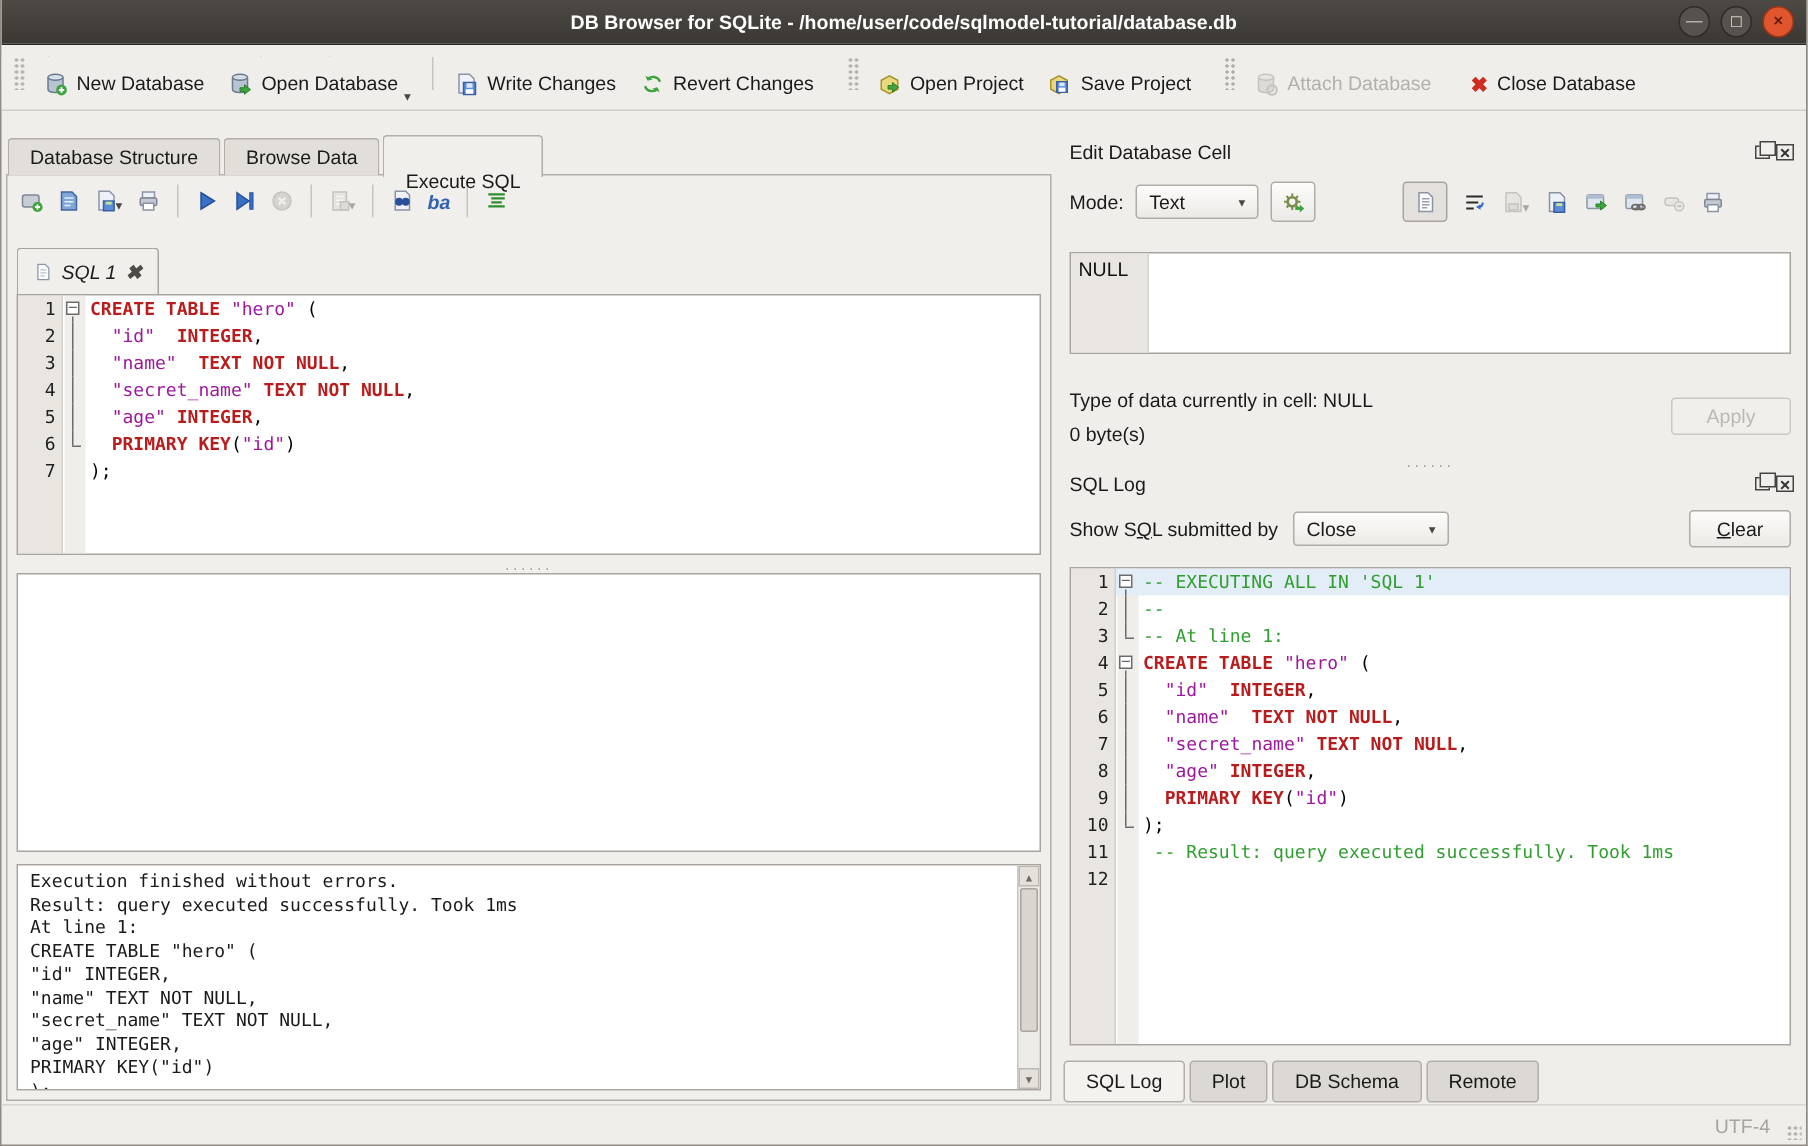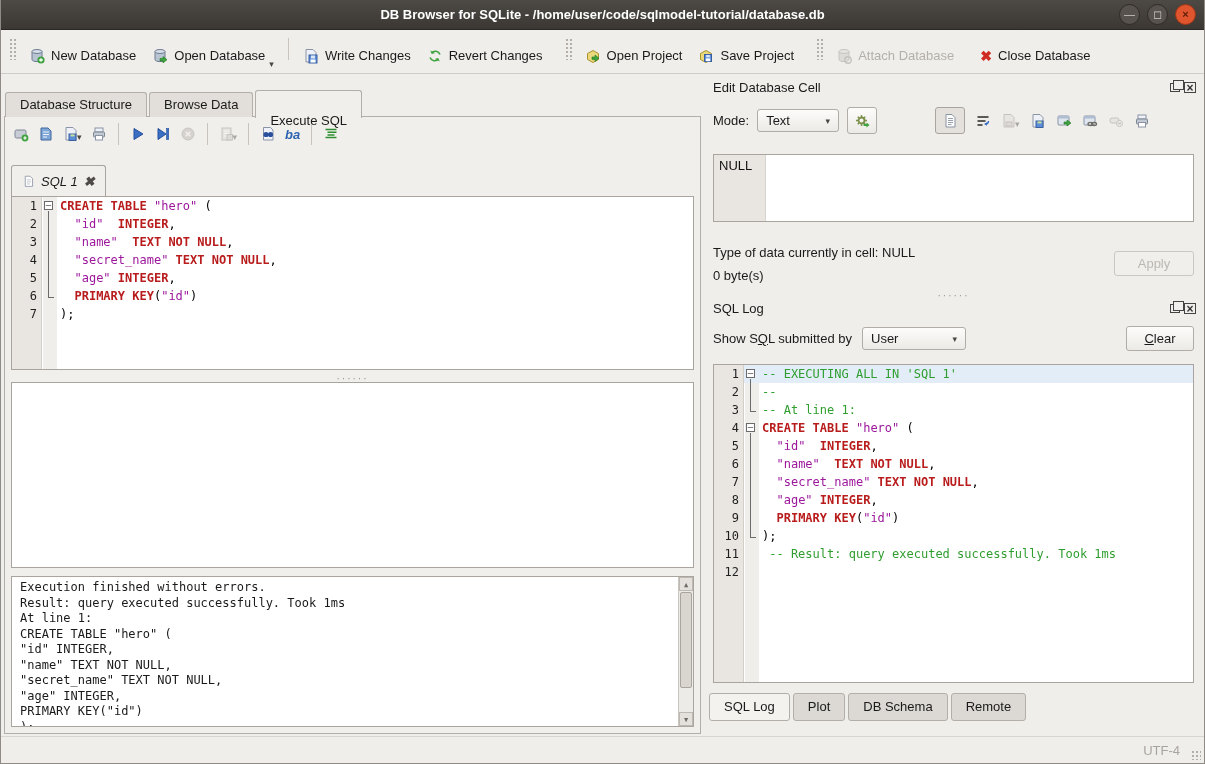--- a/index.html
+++ b/index.html
@@ -36,21 +36,21 @@
   .tb-btn { display:flex; align-items:center; gap:6px; padding:4px 8px;
     font-weight:500; white-space:nowrap; }
   .tb-btn.disabled { color:#b4b0a9; }
   .tb-caret { font-size:9px; color:#4a4641; margin-left:-2px; align-self:flex-end; }
   .icon16 { width:16px; height:16px; display:inline-block; flex:none; }
   .dis { opacity:.42; }
   .glyph-red { color:#cf2b20; font-weight:bold; font-size:14px; }
 
   
   .left-col { position:absolute; top:90px; left:0; width:702px; height:647px; }
-  .right-col { position:absolute; top:76px; left:702px; right:0; height:647px; }
+  .right-col { position:absolute; top:90px; left:702px; right:0; height:647px; }
 
   
   .main-tabs { position:relative; height:27px; display:flex; align-items:flex-end;
     padding-left:4px; z-index:3; }
   .main-tabs .tab { padding:4px 14px 5px; background:#e2dfda; border:1px solid #b3aea7;
     border-bottom:none; border-radius:3px 3px 0 0; margin-right:2px; height:25px; }
   .main-tabs .tab.active { background:#f1efec; height:27px; padding-top:22px;
     margin-bottom:-1px; }
 
   .panel { position:absolute; top:26px; left:3px; right:2px; bottom:3px;
@@ -455,21 +455,21 @@
 
     <div class="dock-title" style="top:225px;">SQL Log</div>
     <div class="dock-btns" style="top:227px;">
       <span class="float-ico"></span>
       <span class="dock-x">×</span>
     </div>
 
     <div class="fieldrow log-controls" style="top:250px; left:10px; right:10px; gap:10px;">
       <span>Show S<u>Q</u>L submitted by</span>
       <span class="select" style="width:104px;">
-        <span>User</span>
+        <span>Close</span>
         <span class="caret">▾</span>
       </span>
       <span style="flex:1;"></span>
       <span class="btn" style="width:68px;"><u>C</u>lear</span>
     </div>
 
     <div class="logbox">
       <div class="code-area">
         <div class="gutter-strip"></div>
         <div class="fold-strip"></div>

